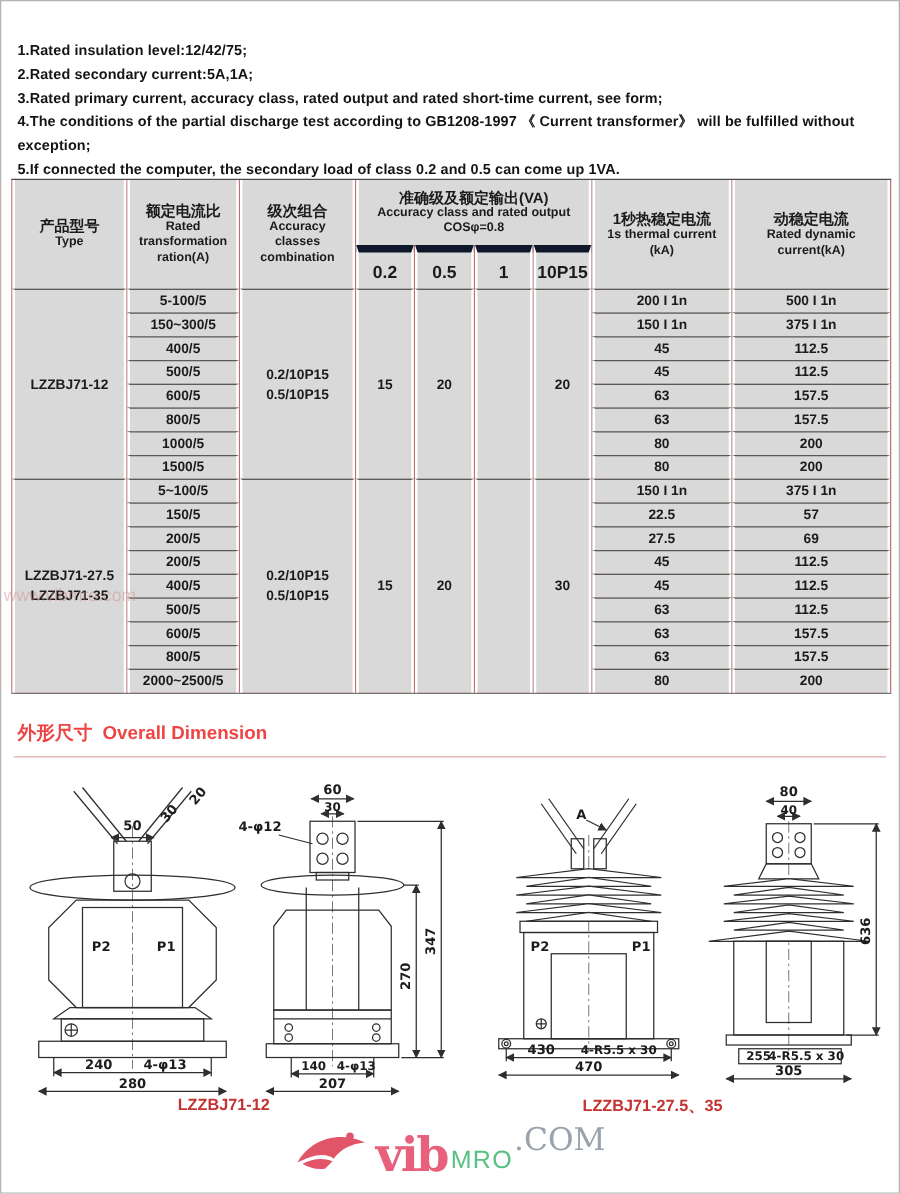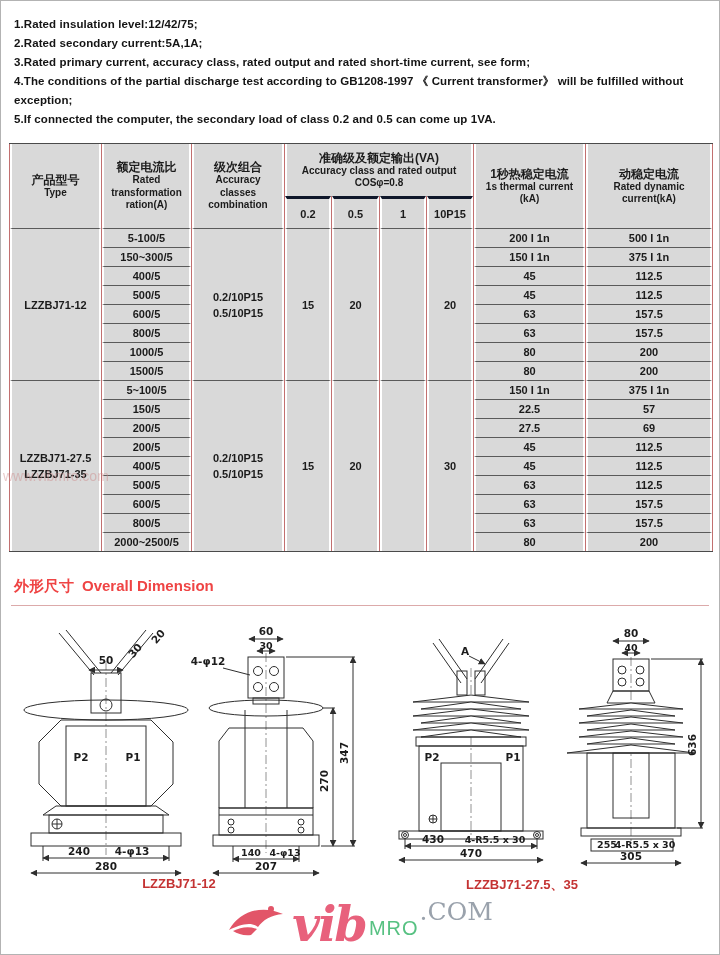--- a/index.html
+++ b/index.html
@@ -1,33 +1,33 @@
 <!DOCTYPE html>
 <html><head>
 <meta charset="utf-8">
 <style>
   html,body{margin:0;padding:0;background:#e8e8e8;}
   .page{position:relative;width:720px;height:955px;background:#ffffff;border:1px solid #b3b3b3;
         box-sizing:border-box;margin:0 auto;overflow:hidden;
         font-family:"Liberation Sans","DejaVu Sans",sans-serif;color:#151515;}
 
   
-  .notes{position:absolute;top:14px;left:13px;right:8px;}
+  .notes{position:absolute;top:31px;left:13px;right:8px;}
   .note-line{font-size:11.5px;font-weight:bold;line-height:19px;color:#141414;letter-spacing:0.1px;}
 
   
   .tblwrap{position:absolute;top:142px;left:8px;width:704px;
            border-top:1px solid #4a4a4a;border-bottom:1px solid #4a4a4a;}
   table.spec{border-collapse:separate;border-spacing:1px 0;background:#c27070;
              width:704px;table-layout:fixed;}
   table.spec th,table.spec td{background:#d9d9d9;border-left:2px solid #fff;border-right:2px solid #fff;
              text-align:center;vertical-align:middle;padding:0;overflow:hidden;
              font-weight:bold;color:#1b1b1b;}
   thead tr.h1 th{height:52px;}
-  thead tr.h2 th{height:29px;border-top:3px solid #0f172a;font-size:11px;}
+  thead tr.h2 th{height:29px;border-top:6px solid #0f172a;font-size:14px;}
   tbody td{height:18px;font-size:11px;border-top:1px solid #5a5a5a;}
   .zh{font-size:12px;line-height:14px;}
   .en{font-size:10px;line-height:12.5px;font-weight:bold;}
   .two-line{font-size:11px;line-height:16px;}
 
   
   .sec-head{position:absolute;top:576px;left:13px;font-size:15px;font-weight:bold;color:#ef4444;}
   .sec-head .sp{display:inline-block;width:8px;}
   .sec-rule{position:absolute;top:604px;left:10px;right:10px;height:0;border-top:1px solid #dcaaaa;}
 
@@ -42,22 +42,22 @@
 
   .cap{position:absolute;top:875px;width:150px;text-align:center;color:#c43333;
        font-size:13px;font-weight:bold;}
   .cap-left{left:103px;}
   .cap-right{left:446px;}
 
   
   .wm-side{position:absolute;top:467px;left:2px;font-size:14px;color:rgba(205,135,135,0.45);}
   .logo{position:absolute;top:896px;left:0;right:0;display:flex;justify-content:center;
         align-items:flex-end;gap:1px;}
-  .logo-script{font-family:"DejaVu Serif","Liberation Serif",serif;font-style:italic;font-weight:bold;
-        font-size:48px;line-height:40px;color:#e8617c;letter-spacing:-2px;}
+  .logo-script{font-family:"DejaVu Serif","Liberation Serif",serif;font-weight:bold;
+        font-size:38px;line-height:40px;color:#e8617c;letter-spacing:-2px;}
   .logo-mro{font-size:20px;font-weight:normal;color:#57c182;letter-spacing:1px;margin:0 0 4px 2px;}
   .logo-com{font-family:"DejaVu Serif","Liberation Serif",serif;font-size:25px;color:#9aa2ac;margin-bottom:18px;}
 </style>
 </head>
 <body>
 
 <div class="page">
 
   <div class="notes">
     <div class="note-line">1.Rated insulation level:12/42/75;</div>

